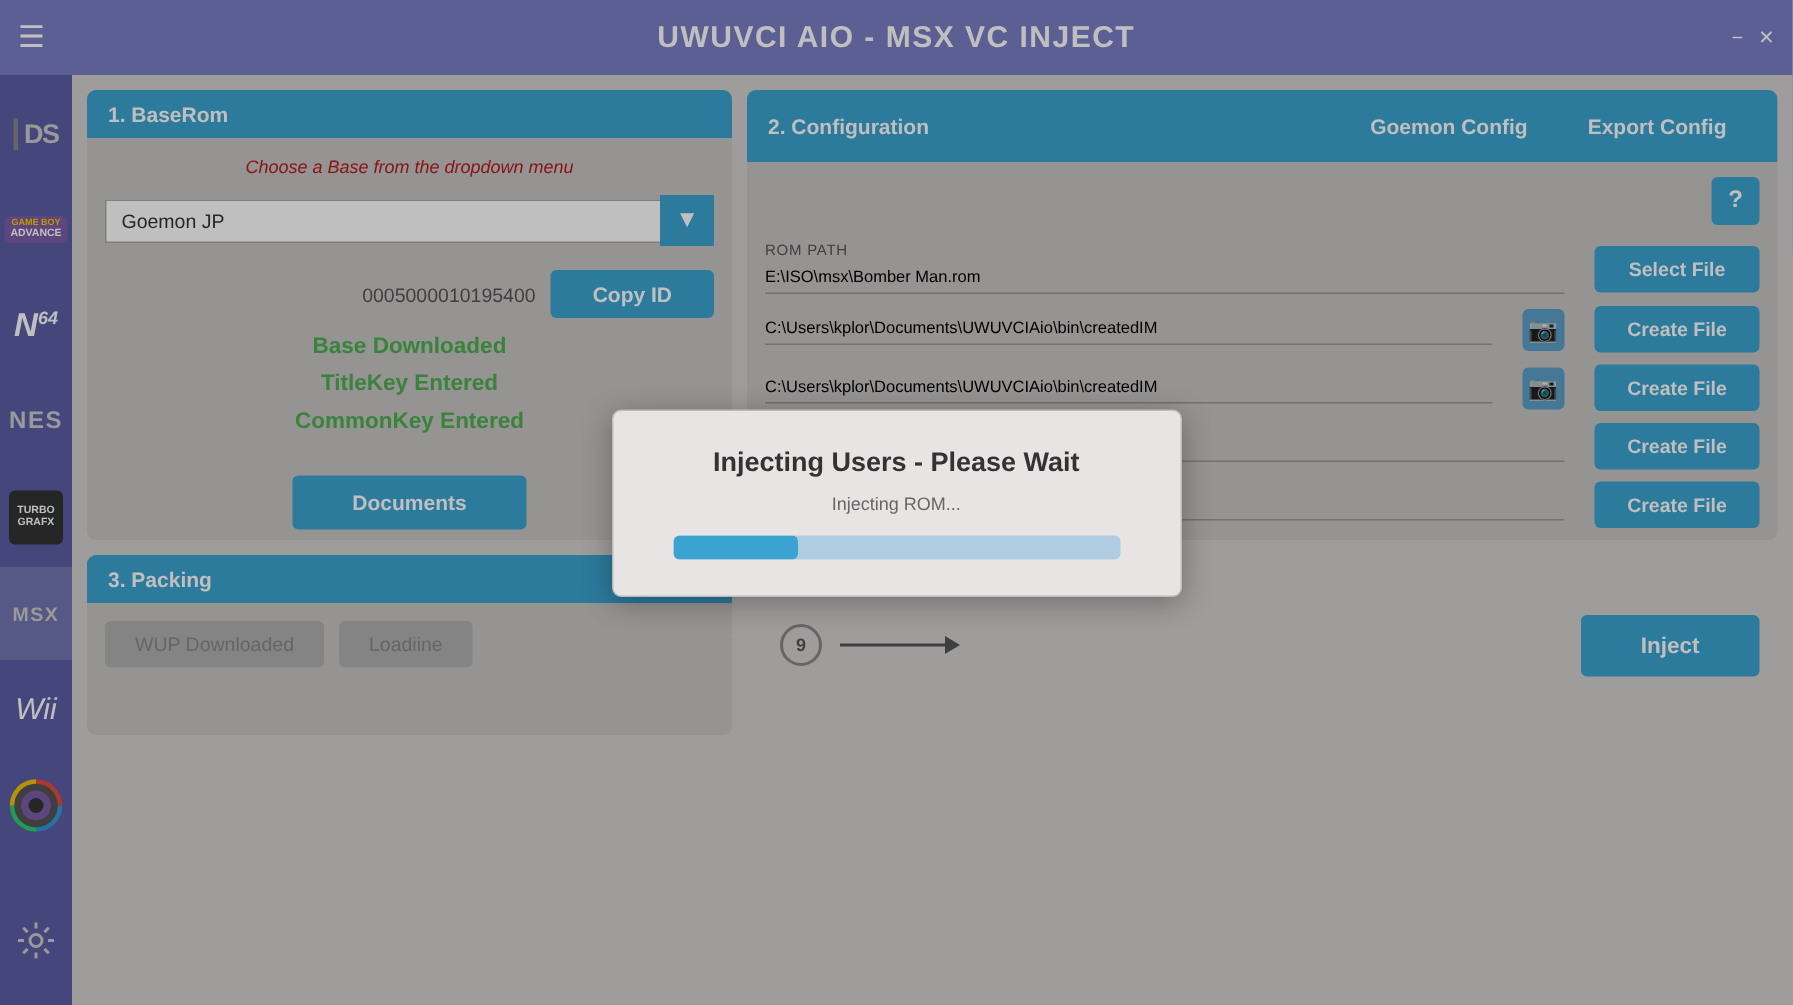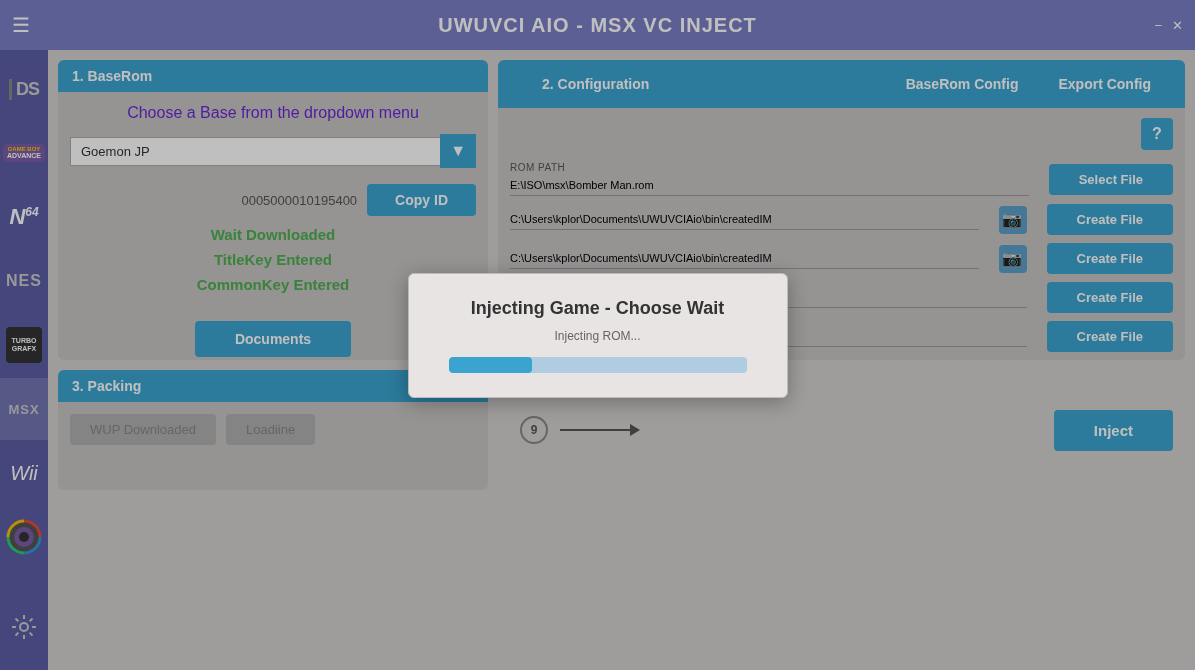--- a/index.html
+++ b/index.html
@@ -194,23 +194,24 @@
     .panel-body {
       padding: 12px;
       flex: 1;
       display: flex;
       flex-direction: column;
     }
 
     
     .baserom-label {
       text-align: center;
-      color: #6d28d9;
-      font-size: 16px;
+      color: #b91c1c;
+      font-size: 12px;
       margin-bottom: 12px;
+      font-style: italic;
     }
     .dropdown-row {
       display: flex;
       align-items: center;
       gap: 0;
       margin-bottom: 16px;
     }
     .dropdown-select {
       flex: 1;
       padding: 6px 10px;
@@ -278,21 +279,20 @@
       margin-top: 20px;
     }
 
     
     .config-header {
       display: flex;
       align-items: center;
     }
     .config-header-title {
       flex: 1;
-      margin-left: 30px;
     }
     .config-header-btns {
       display: flex;
       gap: 0;
     }
     .btn-config {
       background: transparent;
       color: white;
       border: none;
       padding: 8px 20px;
@@ -334,21 +334,21 @@
       background: transparent;
       padding: 4px 0;
       font-size: 11px;
       color: #000000;
       outline: none;
     }
     .btn-action {
       background: #3ba3d0;
       color: white;
       border: none;
-      padding: 8px 30px;
+      padding: 8px 14px;
       font-size: 13px;
       font-weight: 600;
       border-radius: 4px;
       cursor: pointer;
       white-space: nowrap;
       min-width: 110px;
       text-align: center;
     }
     .btn-help {
       background: #3ba3d0;
@@ -548,33 +548,33 @@
               <option>Goemon JP</option>
             </select>
             <div class="dropdown-arrow">▼</div>
           </div>
           <div class="id-row">
             <span class="id-value">0005000010195400</span>
             <button class="btn-copy-id">Copy ID</button>
           </div>
 
           <div class="status-section">
-            <div class="status-line">Wait Downloaded</div>
+            <div class="status-line">Base Downloaded</div>
             <div class="status-line">TitleKey Entered</div>
             <div class="status-line">CommonKey Entered</div>
             <button class="btn-redownload">Documents</button>
           </div>
         </div>
       </div>
 
       <div class="panel right-panel">
         <div class="panel-header config-header">
           <span class="config-header-title">2. Configuration</span>
           <div class="config-header-btns">
-            <button class="btn-config">BaseRom Config</button>
+            <button class="btn-config">Goemon Config</button>
             <button class="btn-config">Export Config</button>
           </div>
         </div>
         <div class="config-body">
 
           <div style="display:flex;justify-content:flex-end;margin-bottom:4px;">
             <button class="btn-help">?</button>
           </div>
 
           <div class="config-row">
@@ -639,19 +639,19 @@
         </svg>
         <button class="btn-inject">Inject</button>
       </div>
     </div>
 
   </div>
 </div>
 
 <div class="modal-overlay">
   <div class="modal">
-    <div class="modal-title">Injecting Game - Choose Wait</div>
+    <div class="modal-title">Injecting Users - Please Wait</div>
     <div class="modal-subtitle">Injecting ROM...</div>
     <div class="progress-bar-bg">
       <div class="progress-bar-fill" id="progress-fill" style="width: 28%;"></div>
     </div>
   </div>
 </div>
 
 </body></html>

